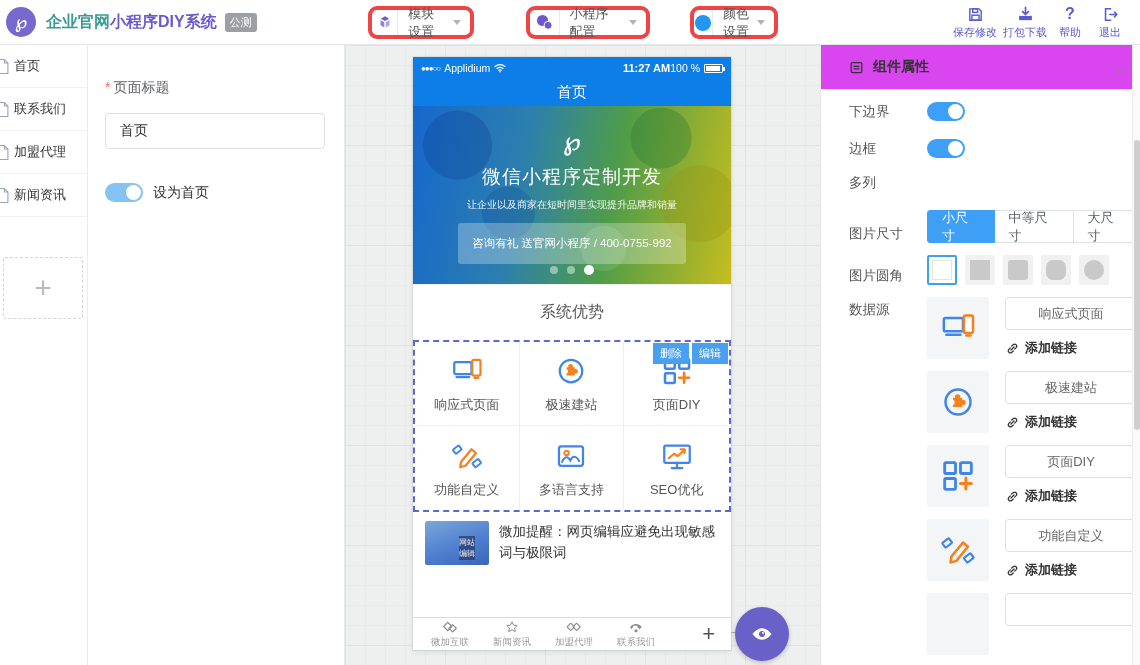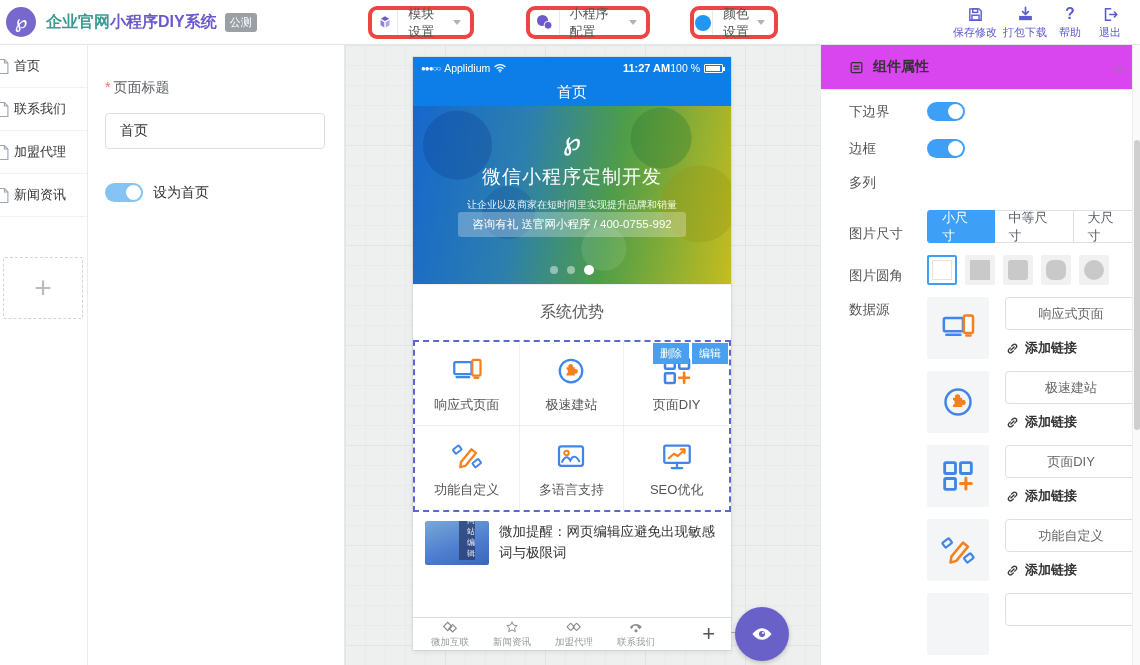--- a/index.html
+++ b/index.html
@@ -85,22 +85,22 @@
     background:
       radial-gradient(circle 34px at 14% 22%, rgba(10,60,140,.30) 0 34px, transparent 35px),
       radial-gradient(circle 26px at 30% 60%, rgba(10,70,150,.25) 0 26px, transparent 27px),
       radial-gradient(circle 30px at 78% 18%, rgba(40,120,50,.35) 0 30px, transparent 31px),
       radial-gradient(circle 38px at 90% 55%, rgba(150,150,20,.35) 0 38px, transparent 39px),
       radial-gradient(circle 22px at 60% 80%, rgba(255,255,255,.10) 0 22px, transparent 23px),
       linear-gradient(100deg,#1667cd 0%,#2c7fae 34%,#4f9d48 62%,#c6bd1e 100%); }
   .p-hero .hlogo { margin-top:22px; font-size:26px; font-weight:bold; line-height:26px; }
   .p-hero .htitle { margin-top:10px; font-size:19px; letter-spacing:1px; }
   .p-hero .hsub { margin-top:7px; font-size:10px; line-height:15px; color:rgba(255,255,255,.92); }
-  .p-hero .hcta { display:inline-block; background:rgba(255,255,255,.28);
-    border-radius:3px; padding:5px 14px; font-size:11.5px; }
+  .p-hero .hcta { display:inline-block; margin-top:11px; background:rgba(255,255,255,.28);
+    border-radius:3px; padding:13px 14px; font-size:11.5px; }
   .p-dots { position:absolute; bottom:9px; left:0; right:0; display:flex; justify-content:center; gap:9px; }
   .p-dots i { width:8px; height:8px; border-radius:50%; background:rgba(255,255,255,.45); }
   .p-dots i.active { background:#fff; width:10px; height:10px; margin-top:-1px; }
 
   .p-sec-title1 { height:56px; display:flex; align-items:center; justify-content:center;
     font-size:16px; color:#595959; border-top:1px solid #f0f0f0; }
 
   .p-grid { height:172px; position:relative; border:2px dashed #5b68d2; }
   .p-grid-inner { display:grid; grid-template-columns:1fr 1fr 1fr; grid-template-rows:1fr 1fr; height:100%; }
   .p-cell { border-right:1px solid #efefef; border-bottom:1px solid #efefef;
@@ -110,21 +110,21 @@
   .p-cell .clabel { margin-top:7px; font-size:13px; color:#555; }
   .sel-badges { position:absolute; top:1px; right:1px; display:flex; gap:3px; z-index:5; }
   .sel-badge { background:#4aa0f0; color:#fff; font-size:11px; padding:3px 7px; cursor:pointer; }
 
   .p-sec-title2 { height:52px; display:flex; align-items:center; padding-left:13px;
     font-size:15px; color:#444; border-bottom:1px solid #e9e9e9; }
   .p-news { display:flex; padding:9px 12px 0 12px; }
   .p-thumb { width:64px; height:44px; flex:none; border-radius:2px; position:relative; overflow:hidden;
     background:linear-gradient(160deg,#7aa8d8 0%,#4f7fd0 55%,#3a66b8 100%); }
   .p-thumb .tband { position:absolute; left:6px; bottom:5px; right:14px; background:rgba(40,60,110,.75);
-    color:#e8eef8; font-size:8px; text-align:center; padding:1px 8px;margin-left:28px; }
+    color:#e8eef8; font-size:8px; text-align:center; padding:1px 0;margin-left:28px; }
   .p-news .ntitle { margin-left:10px; font-size:13.5px; color:#333; line-height:21px; }
 
   .p-tabbar { position:absolute; left:0; right:0; bottom:0; height:33px; background:#fff;
     border-top:1px solid #dcdcdc; display:flex; align-items:center; padding:0 6px; }
   .p-tab { width:62px; display:flex; flex-direction:column; align-items:center; cursor:pointer; }
   .p-tab .ticon { height:15px; display:flex; align-items:center; color:#8a8a8a; }
   .p-tab .tlbl { font-size:9.5px; color:#999; margin-top:1px; white-space:nowrap; }
   .p-tab-plus { margin-left:auto; margin-right:10px; font-size:22px; color:#555; font-weight:300; cursor:pointer; }
 
   .eye-line { position:absolute; left:386px; top:587px; width:18px; height:1px; background:#aaa; }

